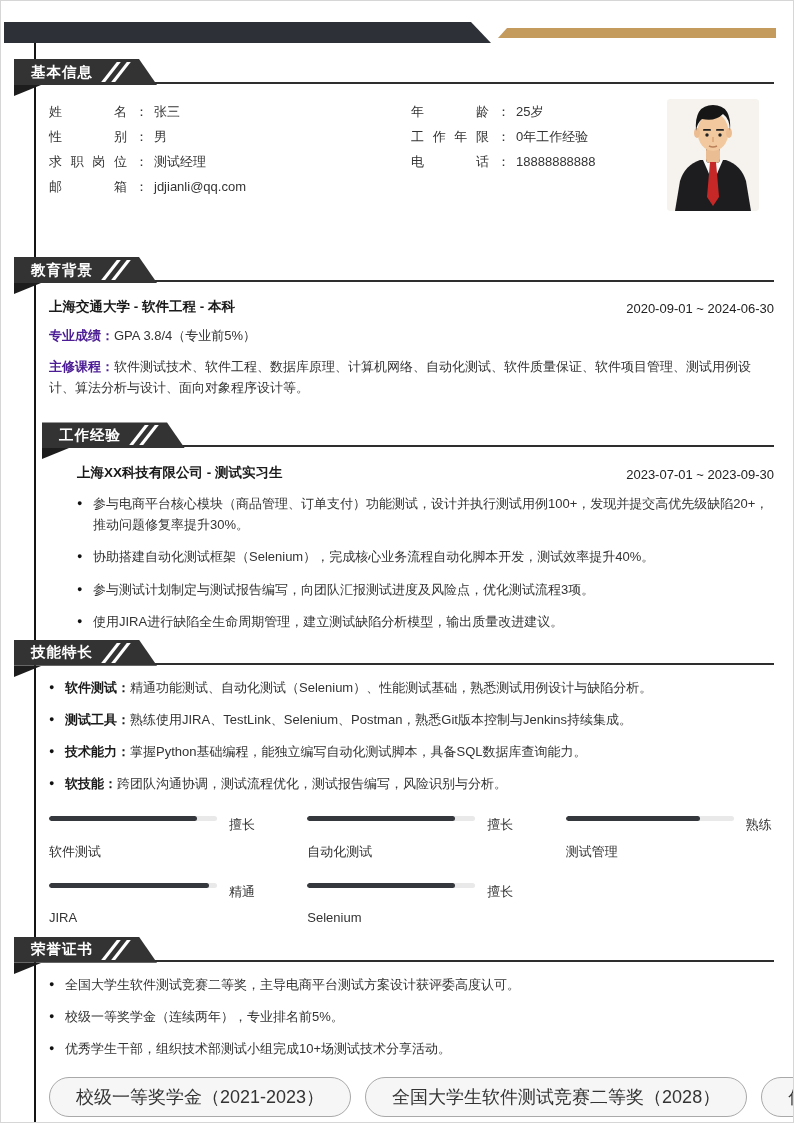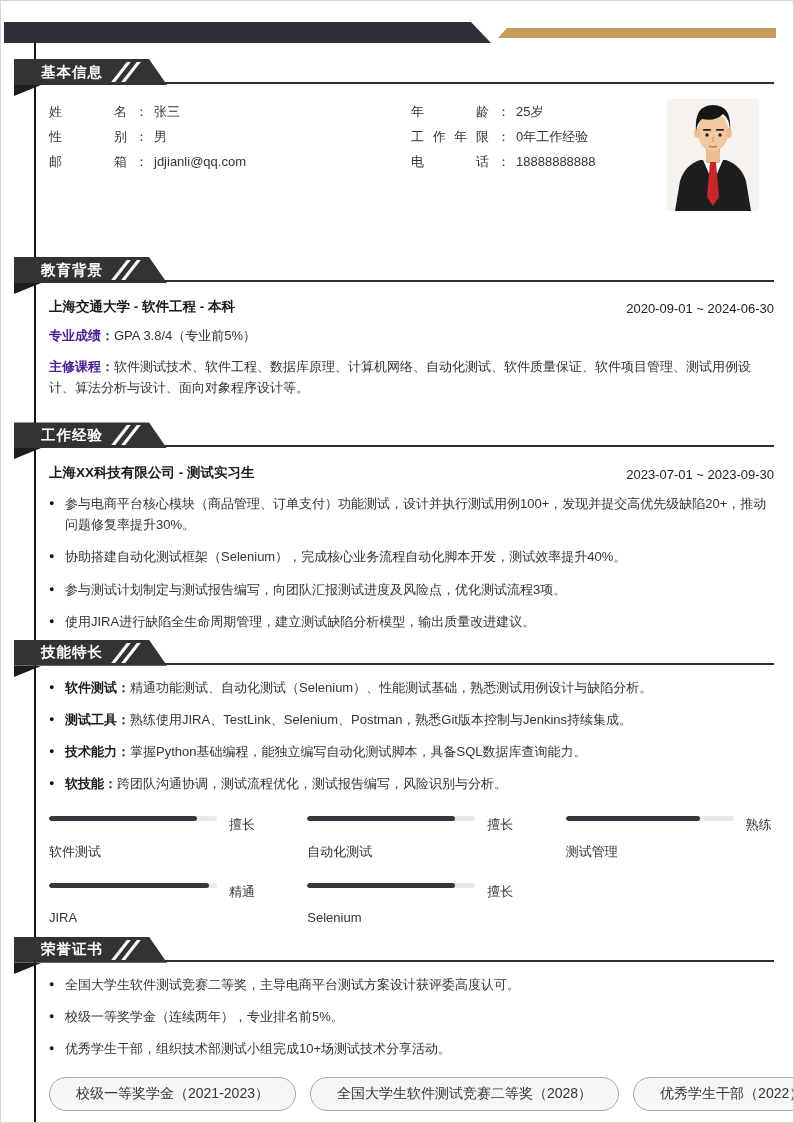--- a/index.html
+++ b/index.html
@@ -25,21 +25,21 @@
 
   
   .content { position:relative; padding:58px 19px 0 48px; }
 
   
   .sec-header { position:relative; height:26px; }
   .sec-line { position:absolute; left:-20px; right:0; bottom:1px; height:2px; background:#2e2e2e; z-index:0; }
   .ribbon {
     position:absolute; left:-35px; top:0; height:26px; z-index:1;
     background:#333333; color:#fff; font-weight:bold; font-size:14.5px;
-    display:flex; align-items:center; padding:0 34px 0 27px; letter-spacing:1px;
+    display:flex; align-items:center; padding:0 34px 0 17px; letter-spacing:1px;
     clip-path:polygon(0 0, calc(100% - 18px) 0, 100% 100%, 0 100%);
   }
   .stripes { display:flex; gap:6px; margin-left:16px; transform:skewX(-38deg); }
   .stripes i { display:block; width:4px; height:20px; background:#fff; }
   .fold { position:absolute; left:-35px; top:26px; width:0; height:0; z-index:1;
     border-top:11px solid #1d1d1d; border-right:27px solid transparent; }
 
   
   .bi-row { display:flex; margin-top:14px; }
   .bi-col-left { width:362px; }
@@ -67,26 +67,26 @@
   .bar-cell { }
   .bar-line { display:flex; align-items:flex-start; }
   .bar-track { width:168px; height:5px; background:#e9e9e9; border-radius:3px; overflow:hidden; }
   .bar-fill { height:100%; background:#35383d; border-radius:3px; }
   .bar-level { font-size:13px; color:#333; margin-left:12px; }
   .bar-name { font-size:13px; color:#333; margin-top:9px; }
 
   
   .pills { display:flex; gap:14px; margin-top:18px; }
   .pill { border:1px solid #a9a9a9; background:#f6f6f6; border-radius:999px;
-    padding:7px 26px; font-size:14px; color:#333; white-space:nowrap; }
+    padding:7px 26px; font-size:18px; color:#333; white-space:nowrap; }
 
   
   .sec-basic   { }
   .sec-edu     { margin-top:46px; }
-  .sec-work    { margin-top:24px; }
+  .sec-work    { margin-top:24px;margin-left:28px; }
   .sec-skills  { margin-top:8px; }
   .sec-honors  { margin-top:12px; }
 </style>
 </head>
 <body>
 
 <div class="page">
   <div class="topbar-dark"></div>
   <div class="topbar-gold"></div>
   <div class="vline"></div>
@@ -103,20 +103,21 @@
               <i></i>
             </span>
         </div>
         <div class="fold"></div>
       </div>
 
       <div class="bi-row">
         <div class="bi-col-left">
           <div class="bi-field"><span class="fl">姓名</span><span class="colon">：</span><span>张三</span></div>
           <div class="bi-field"><span class="fl">性别</span><span class="colon">：</span><span>男</span></div>
+          <div class="bi-field"><span class="fl">求职岗位</span><span class="colon">：</span><span>测试经理</span></div>
           <div class="bi-field"><span class="fl">邮箱</span><span class="colon">：</span><span>jdjianli@qq.com</span></div>
         </div>
         <div class="bi-col-right">
           <div class="bi-field"><span class="fl">年龄</span><span class="colon">：</span><span>25岁</span></div>
           <div class="bi-field"><span class="fl">工作年限</span><span class="colon">：</span><span>0年工作经验</span></div>
           <div class="bi-field"><span class="fl">电话</span><span class="colon">：</span><span>18888888888</span></div>
         </div>
         <div class="photo">
           <svg width="92" height="112" viewBox="0 0 92 112" xmlns="http://www.w3.org/2000/svg">
             <rect width="92" height="112" fill="#f6f3ef"></rect>

